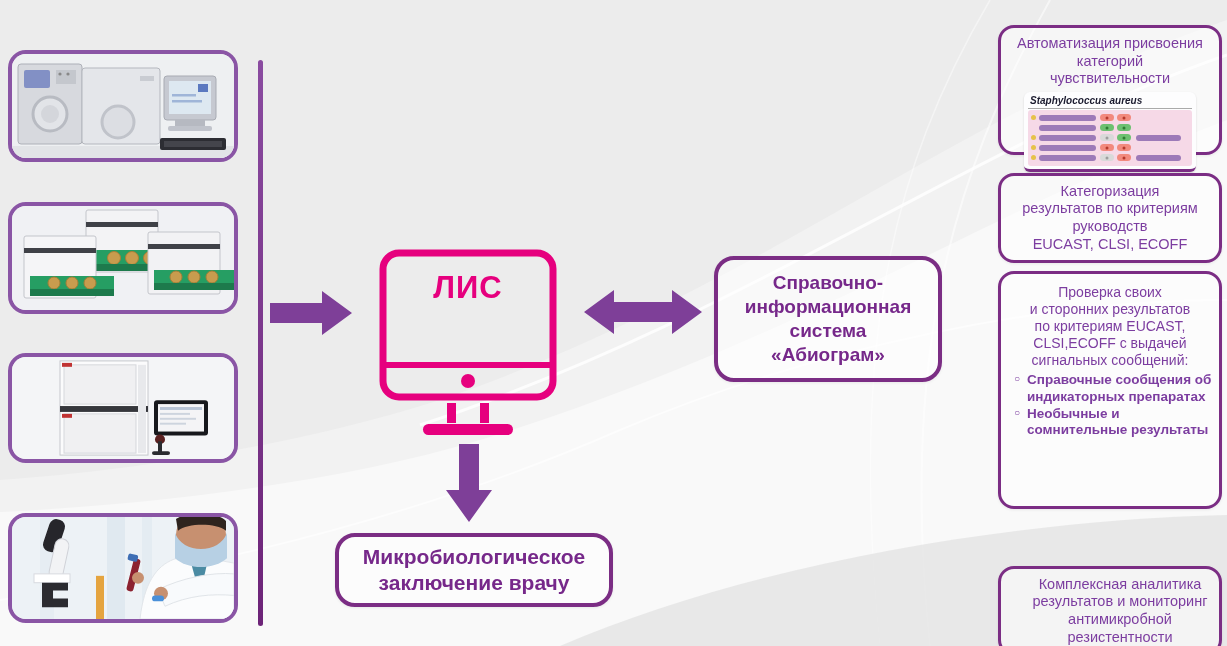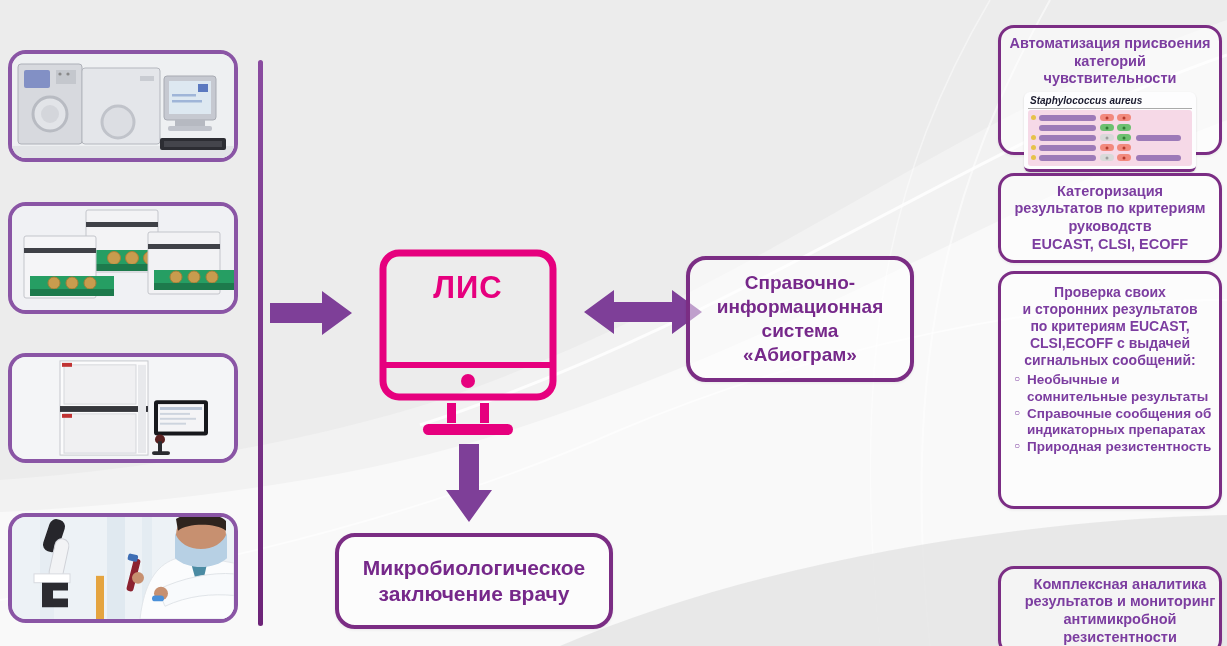--- a/index.html
+++ b/index.html
@@ -47,30 +47,30 @@
     box-shadow:0 1px 3px rgba(0,0,0,0.07);
     display:flex; flex-direction:column; align-items:center; justify-content:center;
     text-align:center;
   }
   .pbox.big { border-width:4px; border-radius:20px; }
 
   .center-text {
     color: var(--center_text_purple,#76288a);
     font-weight:bold; white-space:pre-line; line-height:1.26;
   }
-  .abiogram-box { left:686px; top:256px; width:228px; height:126px; }
+  .abiogram-box { left:714px; top:256px; width:228px; height:126px; }
   .abiogram-box .center-text { font-size:19px; }
-  .conclusion-box { left:335px; top:533px; width:278px; height:96px;text-align:center; }
+  .conclusion-box { left:335px; top:533px; width:278px; height:74px;text-align:center; }
   .conclusion-box .center-text { font-size:21px; }
 
   
   .rbox { left:998px; width:224px; }
   .rtext {
     color: var(--right_text_purple,#7c3da0);
-    font-weight:bold; font-size:14.5px; line-height:1.22; white-space:pre-line;
+    font-weight:normal; font-size:14.5px; line-height:1.22; white-space:pre-line;
   }
   .rbox1 { top:25px; height:130px; justify-content:flex-start; padding-top:7px; }
   .rbox2 { top:173px; height:90px; }
   .rbox3 { top:271px; height:238px; justify-content:flex-start; padding:10px 9px 22px; }
   .rbox4 { top:566px; height:90px;padding-left:20px; }
 
   .rbox3 .rtext.intro { font-size:14px; }
   .bullets { list-style:none; margin:3px 0 0; padding:0 0 0 4px; width:100%; }
   .bullets li {
     position:relative; text-align:left; padding-left:15px; margin-bottom:1px;
@@ -321,25 +321,24 @@
 EUCAST, CLSI, ECOFF</div>
   </div>
 
   <div class="pbox rbox rbox3">
     <div class="rtext intro">Проверка своих
 и сторонних результатов
 по критериям EUCAST,
 CLSI,ECOFF с выдачей
 сигнальных сообщений:</div>
     <ul class="bullets">
+      <li>Справочные сообщения об
+индикаторных препаратах</li>
       <li>Необычные и
 сомнительные результаты</li>
-      <li>Справочные сообщения об
-индикаторных препаратах</li>
-      <li>Природная резистентность</li>
     </ul>
   </div>
 
   <div class="pbox rbox rbox4">
     <div class="rtext">Комплексная аналитика
 результатов и мониторинг
 антимикробной
 резистентности</div>
   </div>
 

